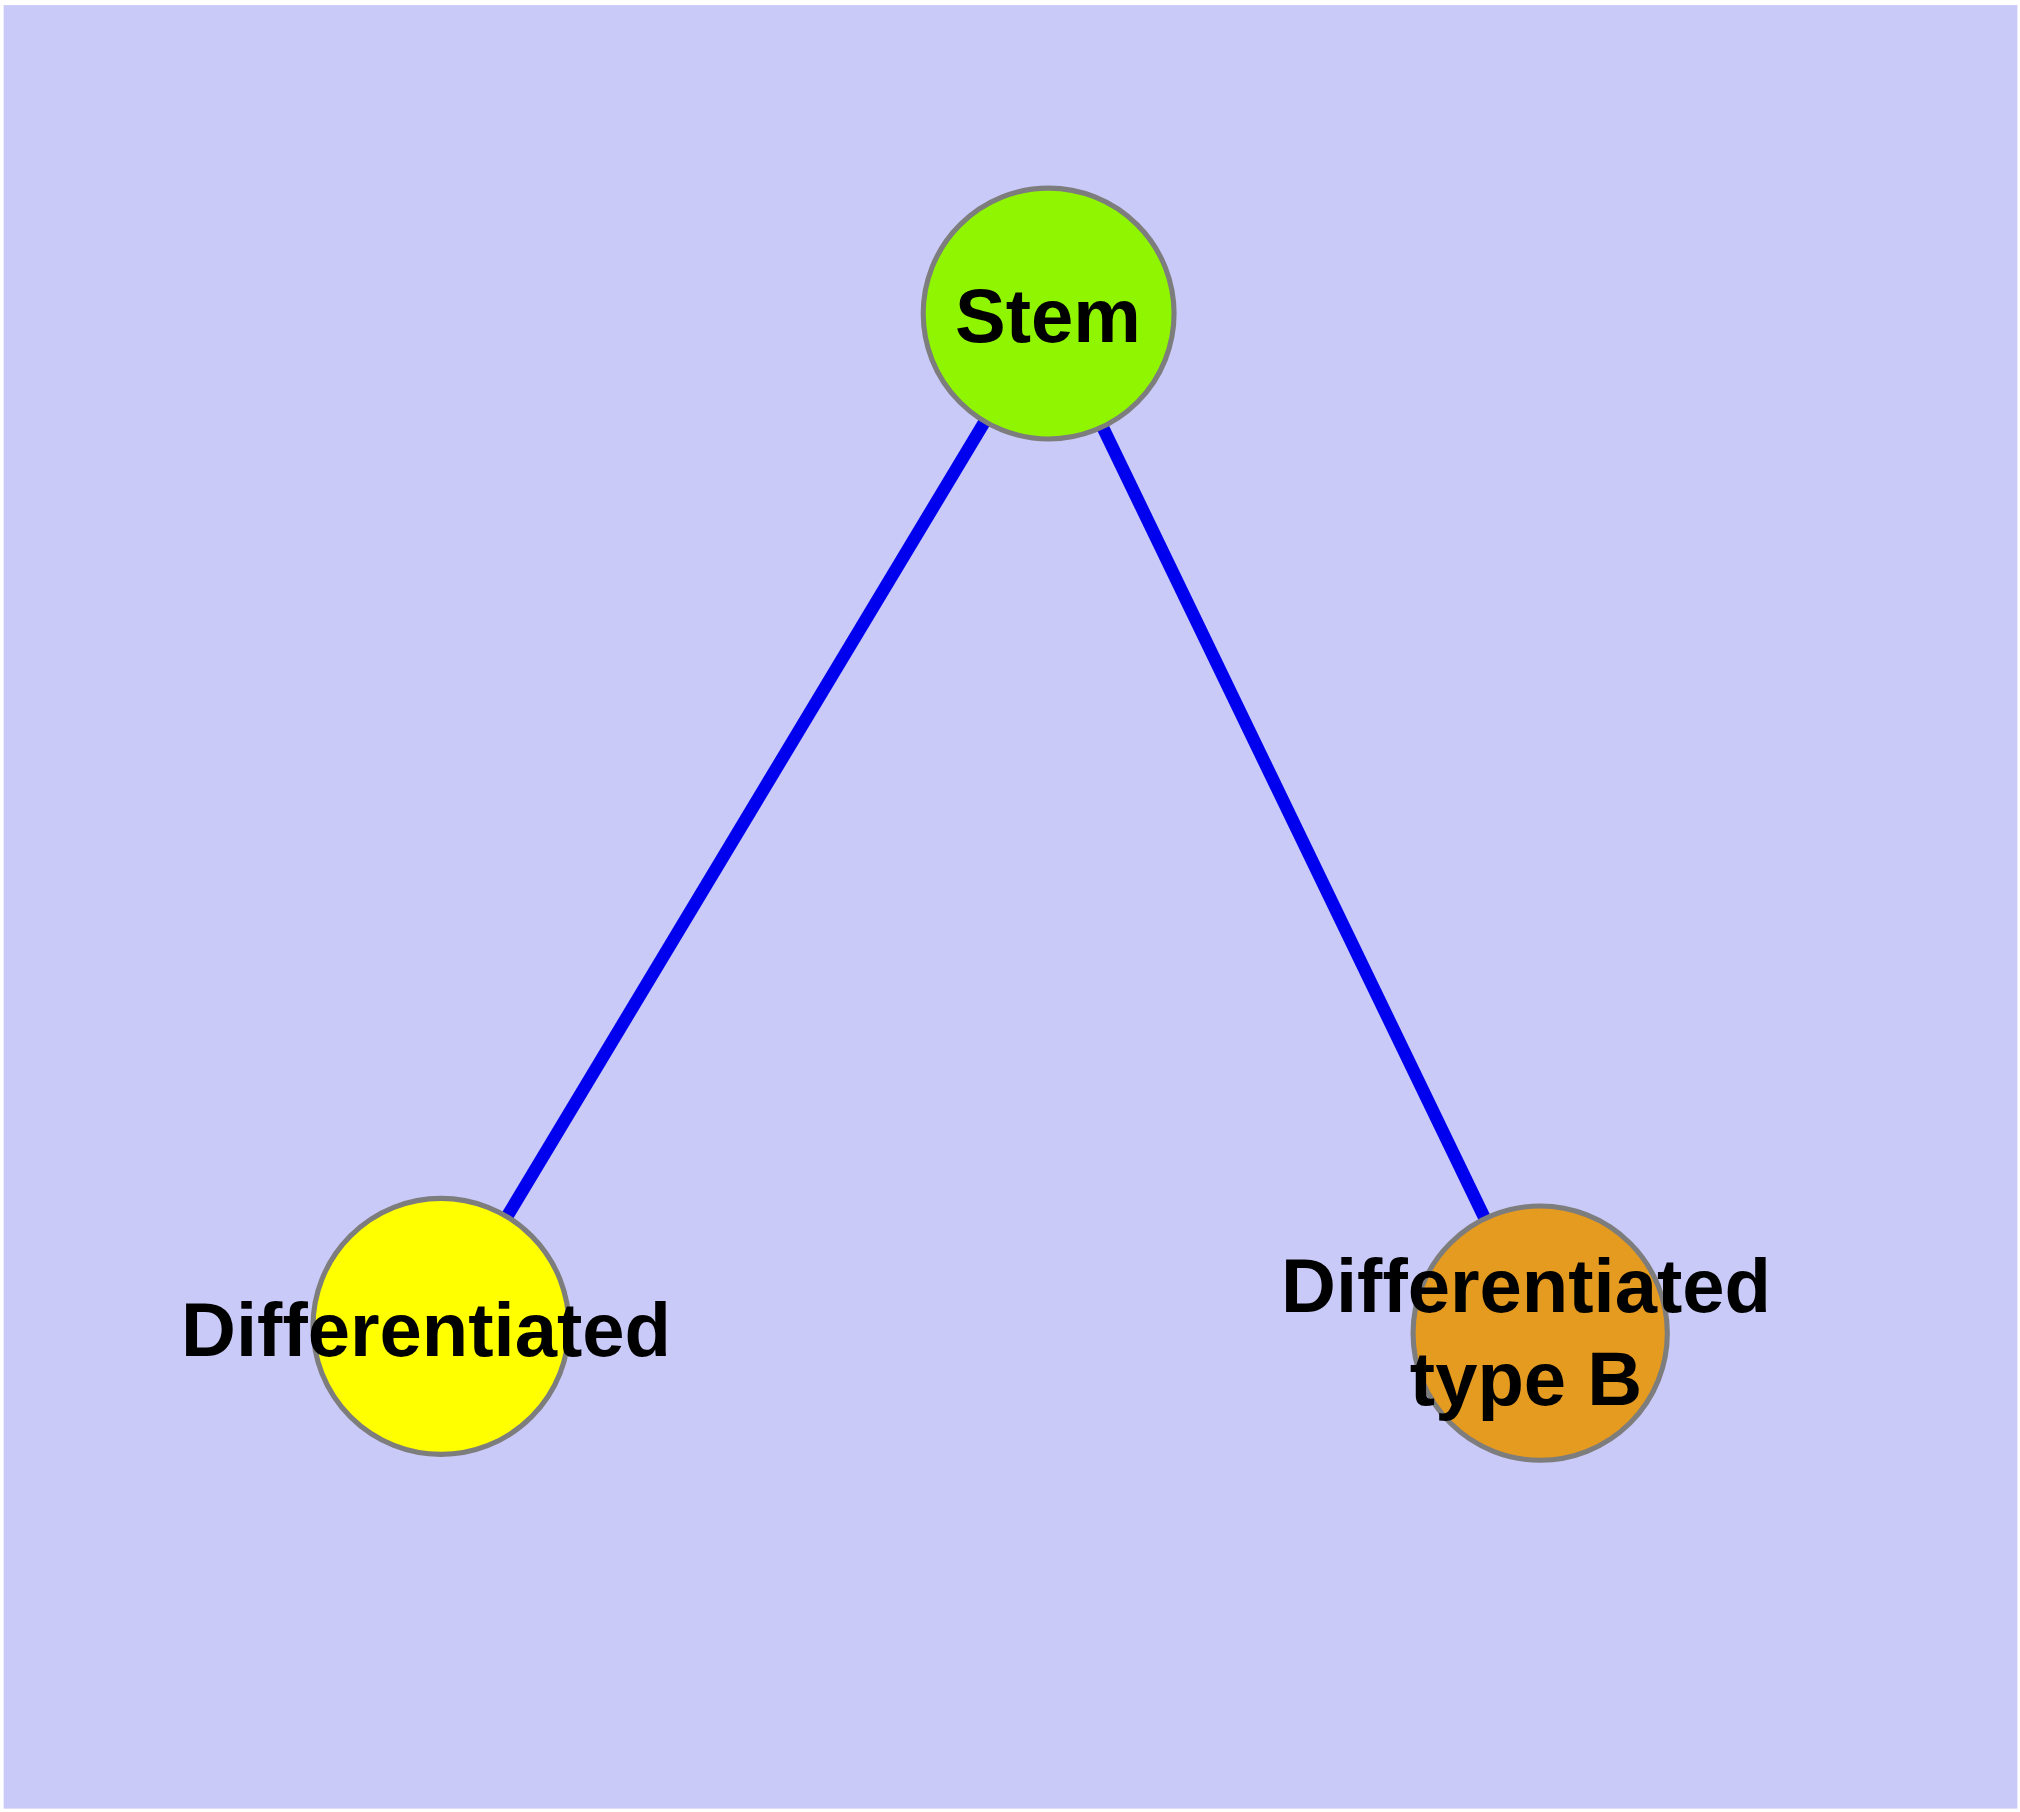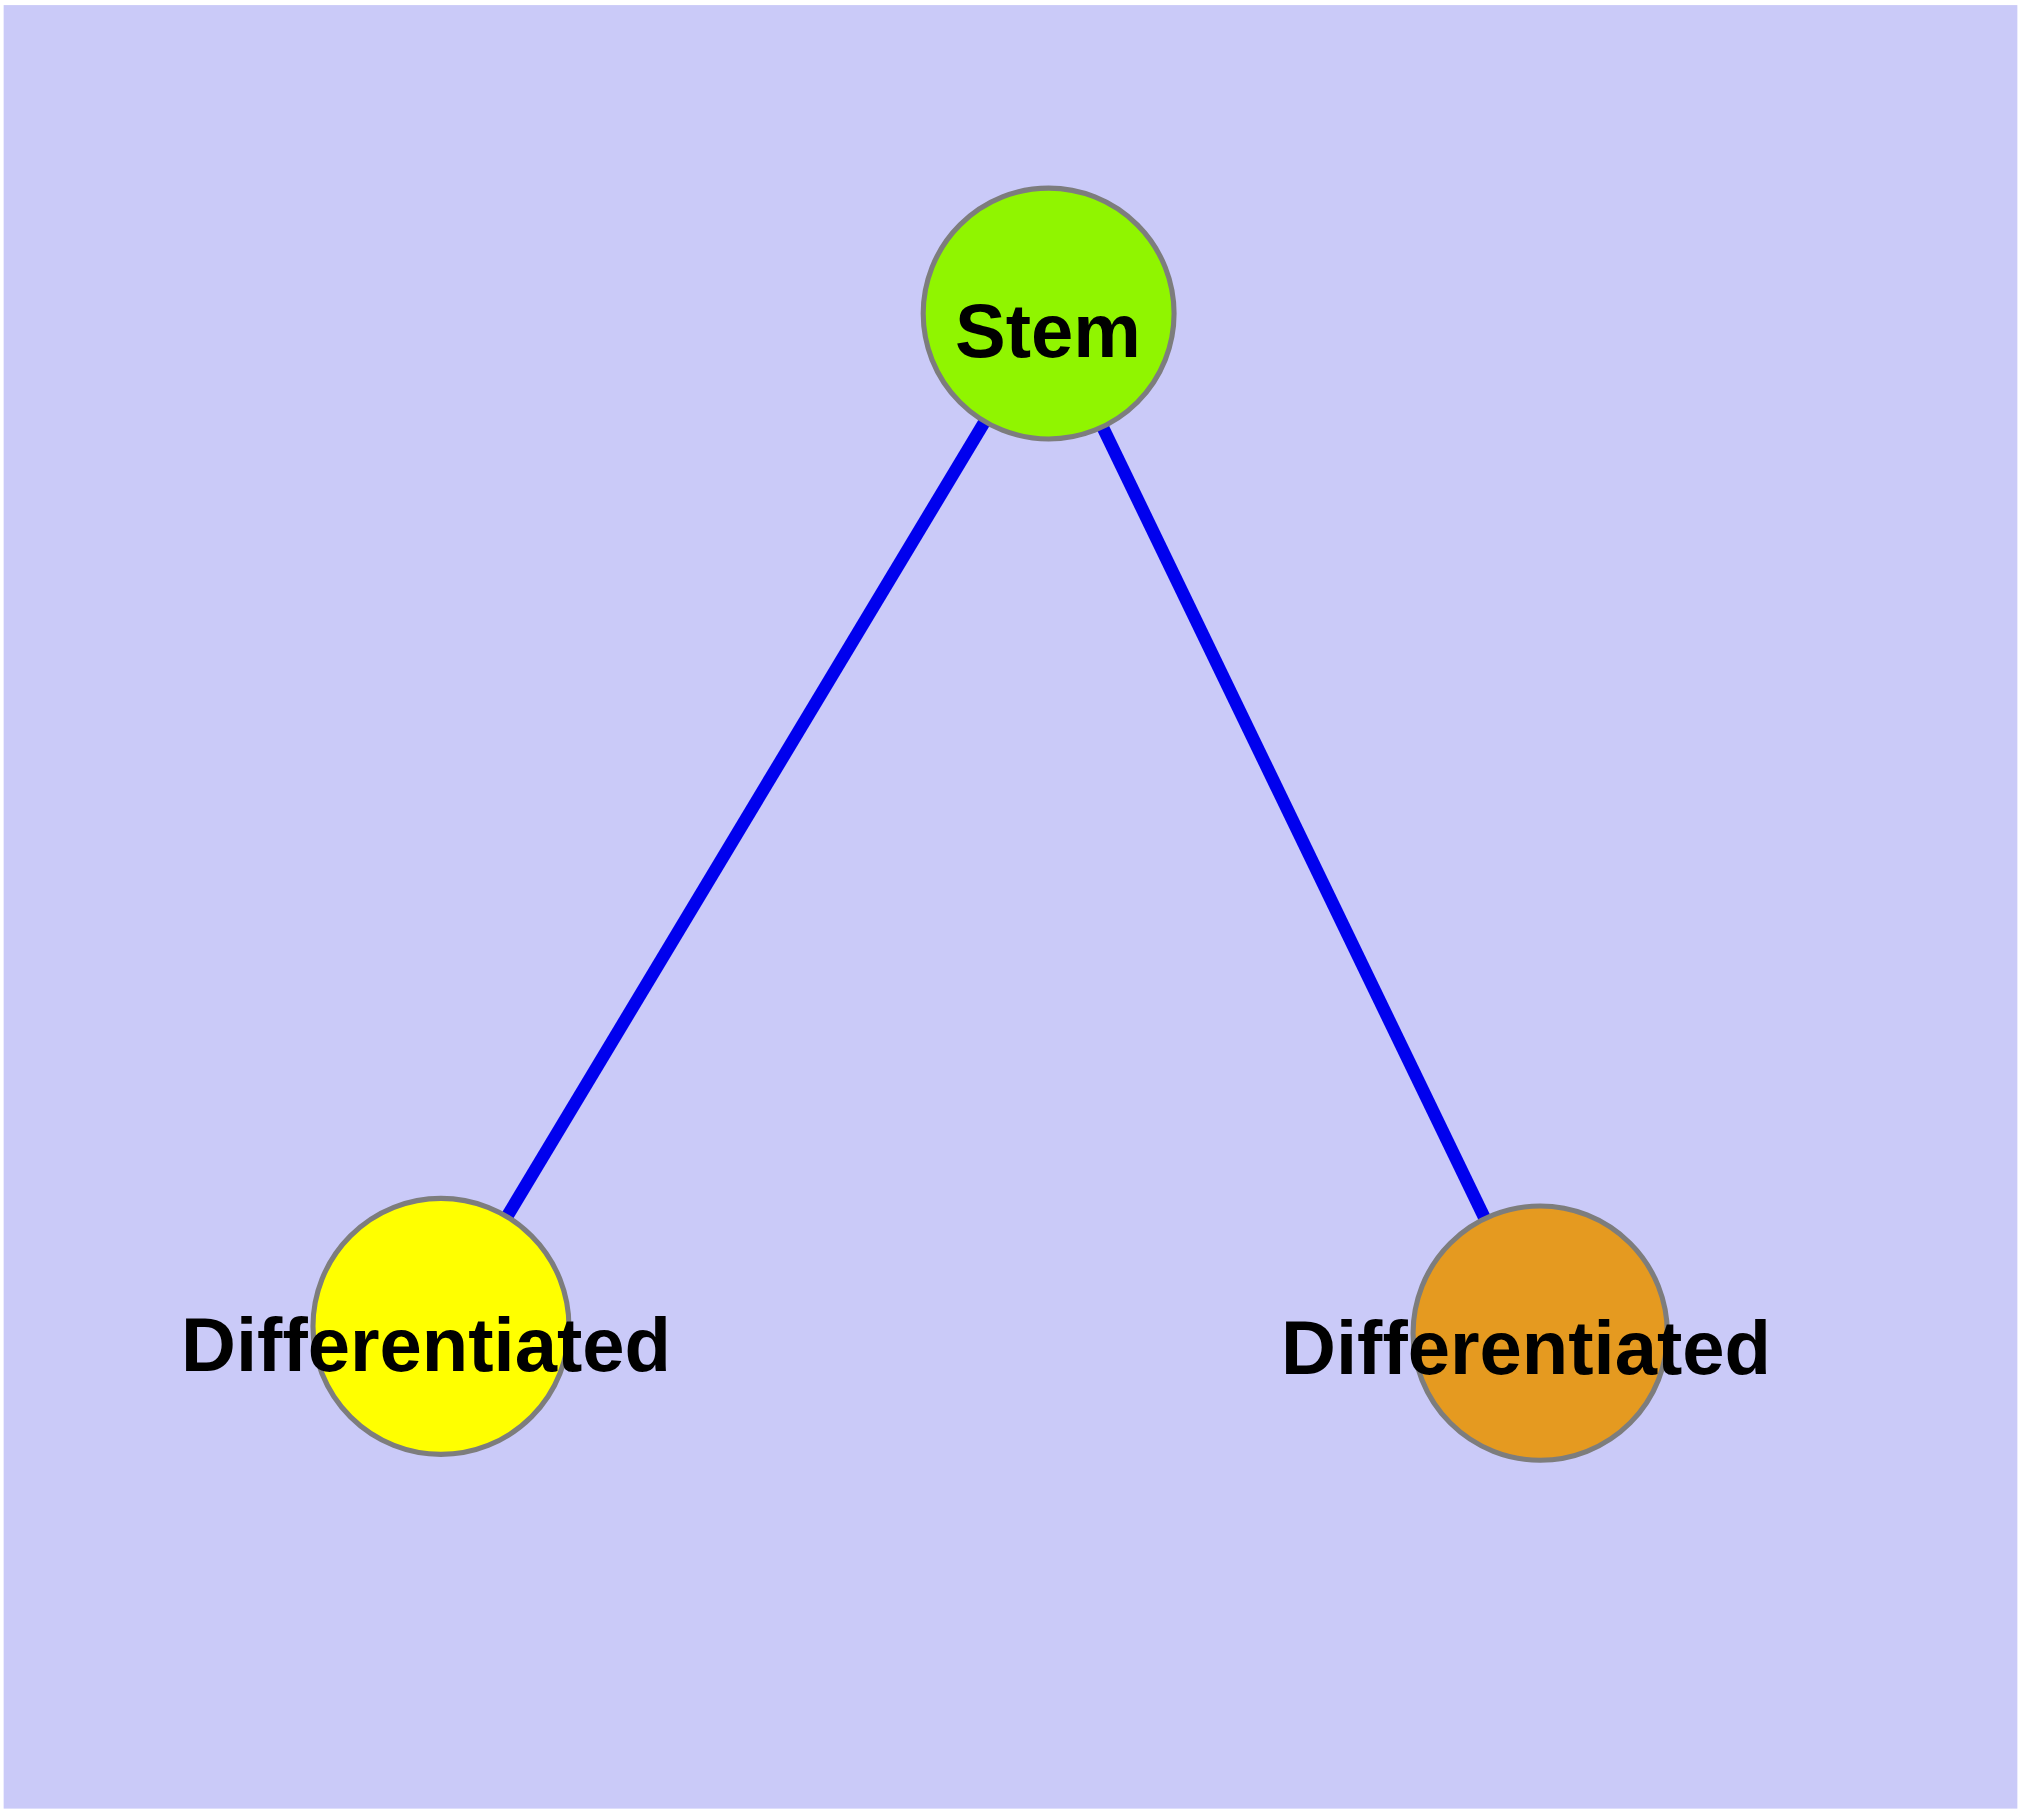--- a/index.html
+++ b/index.html
@@ -24,21 +24,20 @@
   .node-label {
     position: absolute;
     transform: translate(-50%, -50%);
     font-family: "Liberation Sans", sans-serif;
     font-weight: bold;
     font-size: 76px;
     line-height: 93px;
     color: #000000;
     text-align: center;
     white-space: nowrap;
-    margin-top: 15px;
   }
   .node-label .label-line {
     display: block;
   }
 </style>
 </head>
 <body>
 
 <div class="canvas">
 
@@ -57,16 +56,17 @@
   <div class="node-label" style="left:1048px; top:315px;">
     <span class="label-line">Stem</span>
   </div>
 
   <div class="node-label" style="left:426px; top:1329px;">
     <span class="label-line">Differentiated</span>
   </div>
 
   <div class="node-label" style="left:1526px; top:1332px;">
     <span class="label-line">Differentiated</span>
+    <span class="label-line">type B</span>
   </div>
 
 </div>
 
 
 </body></html>

